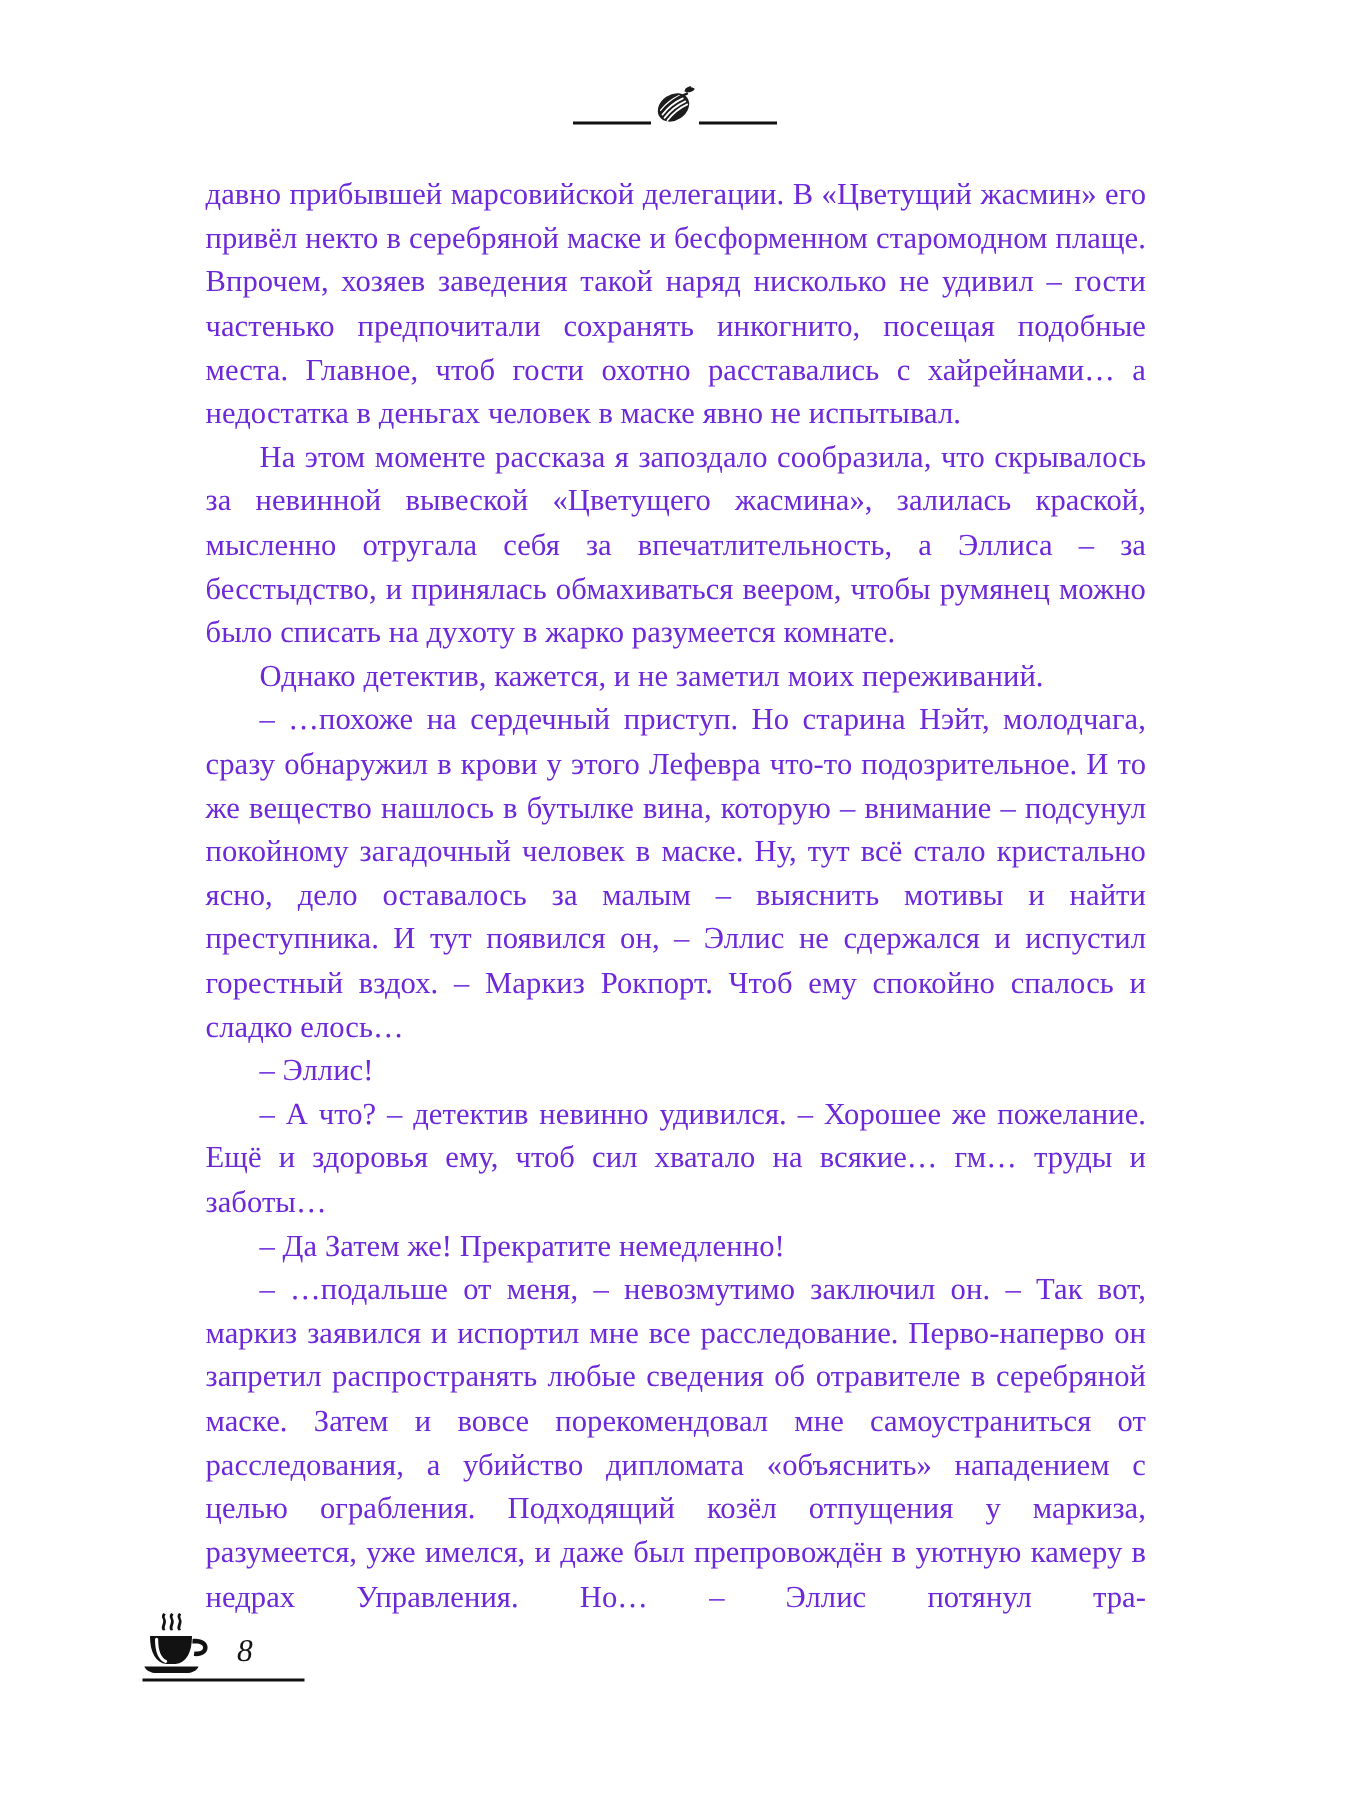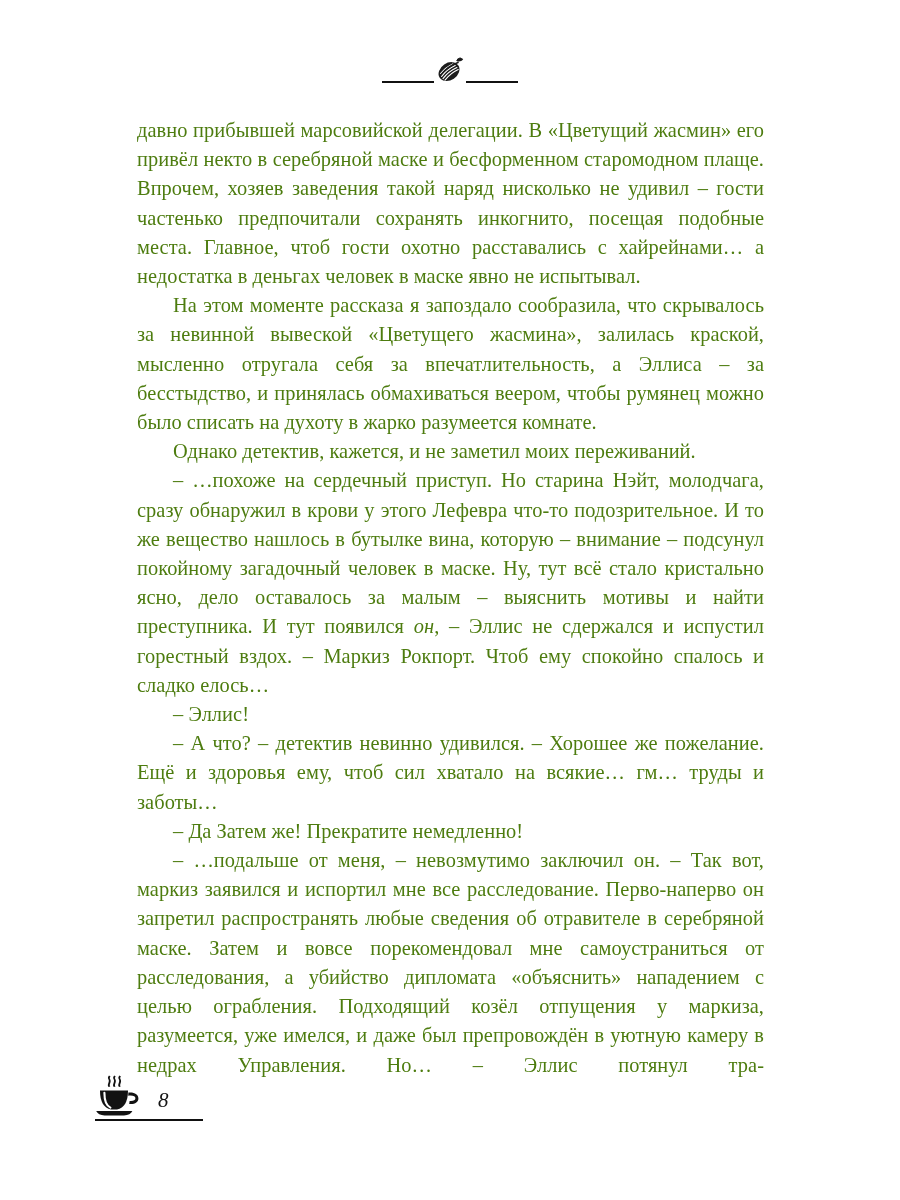--- a/index.html
+++ b/index.html
@@ -52,35 +52,34 @@
   .text-block {
     position: absolute;
     left: 137px;
     top: 116px;
     width: 627px;
     font-size: 20.4px;
     line-height: 29.2px;
     text-align: justify;
     text-justify: inter-word;
     letter-spacing: 0.05px;
-    color: #4d7c0f;
+    color: #6d28d9;
   }
   .text-block p {
     margin: 0;
     text-indent: 36px;
     text-align: justify;
   }
   .text-block p.cont {
     text-indent: 0;
   }
   .text-block p:last-child {
     text-align-last: justify;
   }
   .it {
-    font-style: italic;
   }
 
   
   .footer {
     position: absolute;
     left: 90px;
     top: 1066px;
     width: 200px;
     height: 70px;
   }

